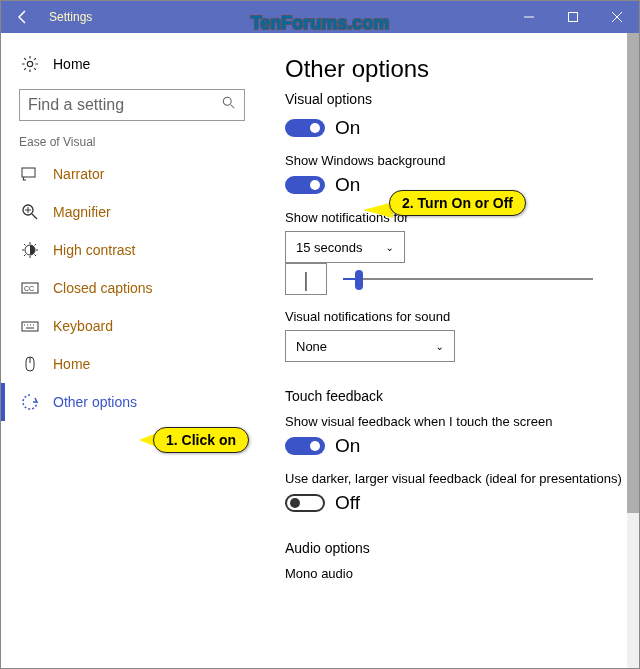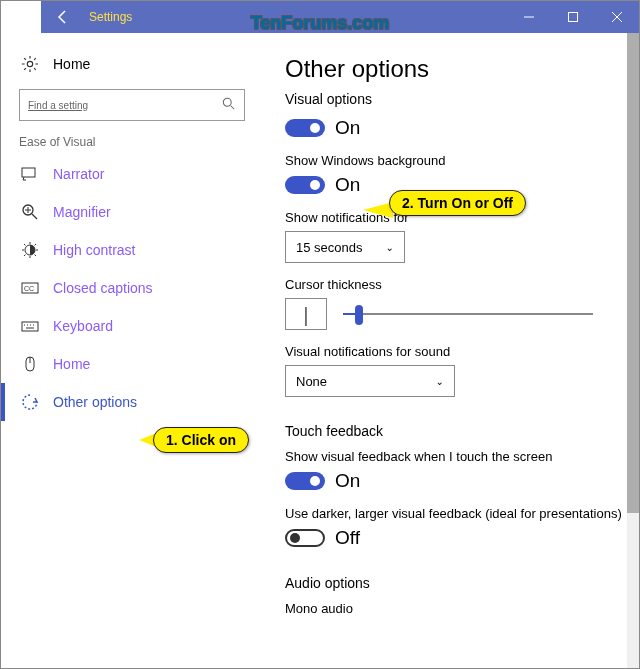--- a/index.html
+++ b/index.html
@@ -1,32 +1,32 @@
 <!DOCTYPE html>
 <html><head>
 <meta charset="utf-8">
 <style>
 * { margin: 0; padding: 0; box-sizing: border-box; font-family: "Segoe UI", sans-serif; }
 body { width: 640px; height: 669px; background: #fff; overflow: hidden; position: relative; border: 1px solid #888; }
-.titlebar { height: 32px; background: #5a6dbf; display: flex; align-items: center; color: #fde047; position: relative; margin-left: 40px; }
+.titlebar { height: 32px; background: #5a6dbf; display: flex; align-items: center; color: #fef9c3; position: relative; }
 .back-arrow { width: 44px; height: 32px; display: flex; align-items: center; justify-content: center; font-size: 16px; }
 .title-text { font-size: 12px; margin-left: 4px; }
 .window-controls { position: absolute; right: 0; top: 0; display: flex; }
 .win-ctrl { width: 44px; height: 32px; display: flex; align-items: center; justify-content: center; }
 .win-ctrl svg { width: 10px; height: 10px; }
 .watermark { position: absolute; left: 50%; top: 12px; transform: translateX(-50%); font-size: 18px; font-weight: bold; color: #0369a1; text-shadow: -1px -1px 0 #556, 1px -1px 0 #556, -1px 1px 0 #556, 1px 1px 0 #556; pointer-events: none; z-index: 100; }
 .content { display: flex; height: calc(100% - 32px); }
 .sidebar { width: 264px; padding: 12px 0 0 18px; }
 .home-row { display: flex; align-items: center; height: 38px; gap: 14px; padding-left: 2px; }
 .home-row .icon { width: 18px; height: 18px; }
 .home-label { font-size: 14px; }
-.search-box { margin: 6px 20px 10px 0px; border: 1px solid #999; height: 32px; display: flex; align-items: center; padding: 0 8px; justify-content: space-between; font-size: 10px; color: #666; text-decoration: underline; }
+.search-box { margin: 6px 20px 10px 0px; border: 1px solid #999; height: 32px; display: flex; align-items: center; padding: 0 8px; justify-content: space-between; font-size: 16px; color: #666; }
 .search-icon { width: 14px; height: 14px; }
 .group-label { font-size: 12px; color: #6a6a6a; margin: 14px 0 6px 0; }
-.nav-item { display: flex; align-items: center; height: 38px; gap: 14px; padding-left: 2px; font-size: 14px; color: #8b5cf6; cursor: default; position: relative; }
+.nav-item { display: flex; align-items: center; height: 38px; gap: 14px; padding-left: 2px; font-size: 14px; color: #a16207; cursor: default; position: relative; }
 .nav-item .icon { width: 18px; height: 18px; display: flex; align-items: center; }
 .nav-item.selected { color: #3b55c9; }
 .selection-bar { position: absolute; left: -18px; top: 0; width: 4px; height: 38px; background: #3b55c9; }
 .main { flex: 1; padding: 22px 0 0 20px; position: relative; overflow: hidden; }
 .page-title { font-size: 24px; font-weight: 300; margin-bottom: 8px; }
 .section-title { font-size: 14px; font-weight: 400; margin: 8px 0 10px; }
 .setting-label { font-size: 13px; margin: 14px 0 6px; }
 .toggle-row { display: flex; align-items: center; gap: 10px; margin-bottom: 6px; }
 .toggle { width: 40px; height: 18px; border-radius: 10px; position: relative; }
 .toggle.on { background: #3b55c9; }
@@ -199,21 +199,20 @@
         </div>
       <span class="toggle-state">On</span>
     </div>
 
     <div class="setting-label">Show notifications for</div>
     <div class="select small">
       <span>15 seconds</span>
       <span class="chev">⌄</span>
     </div>
 
-    <div class="setting-label">Cursor thickness</div>
     <div class="slider-row">
       <div class="cursor-preview">|</div>
       <div class="slider">
         <div class="slider-track"></div>
         <div class="slider-track-fill"></div>
         <div class="slider-thumb"></div>
       </div>
     </div>
 
     <div class="setting-label">Visual notifications for sound</div>

